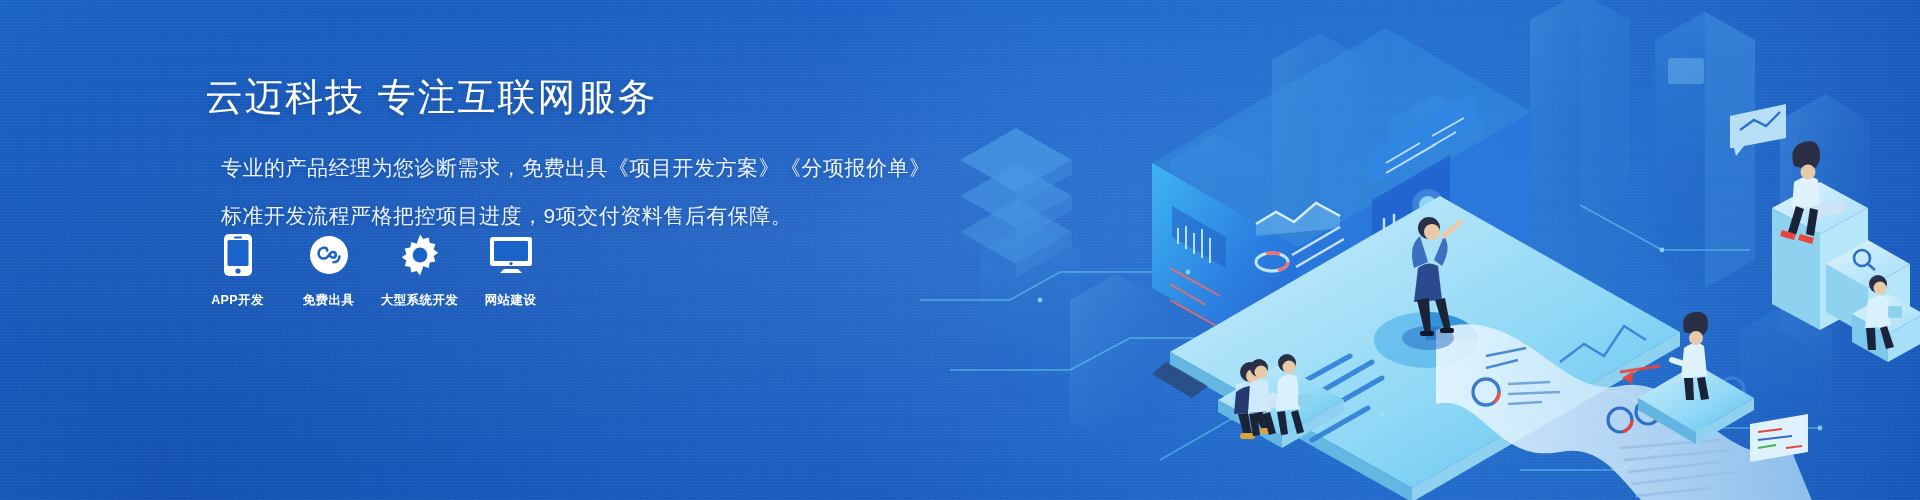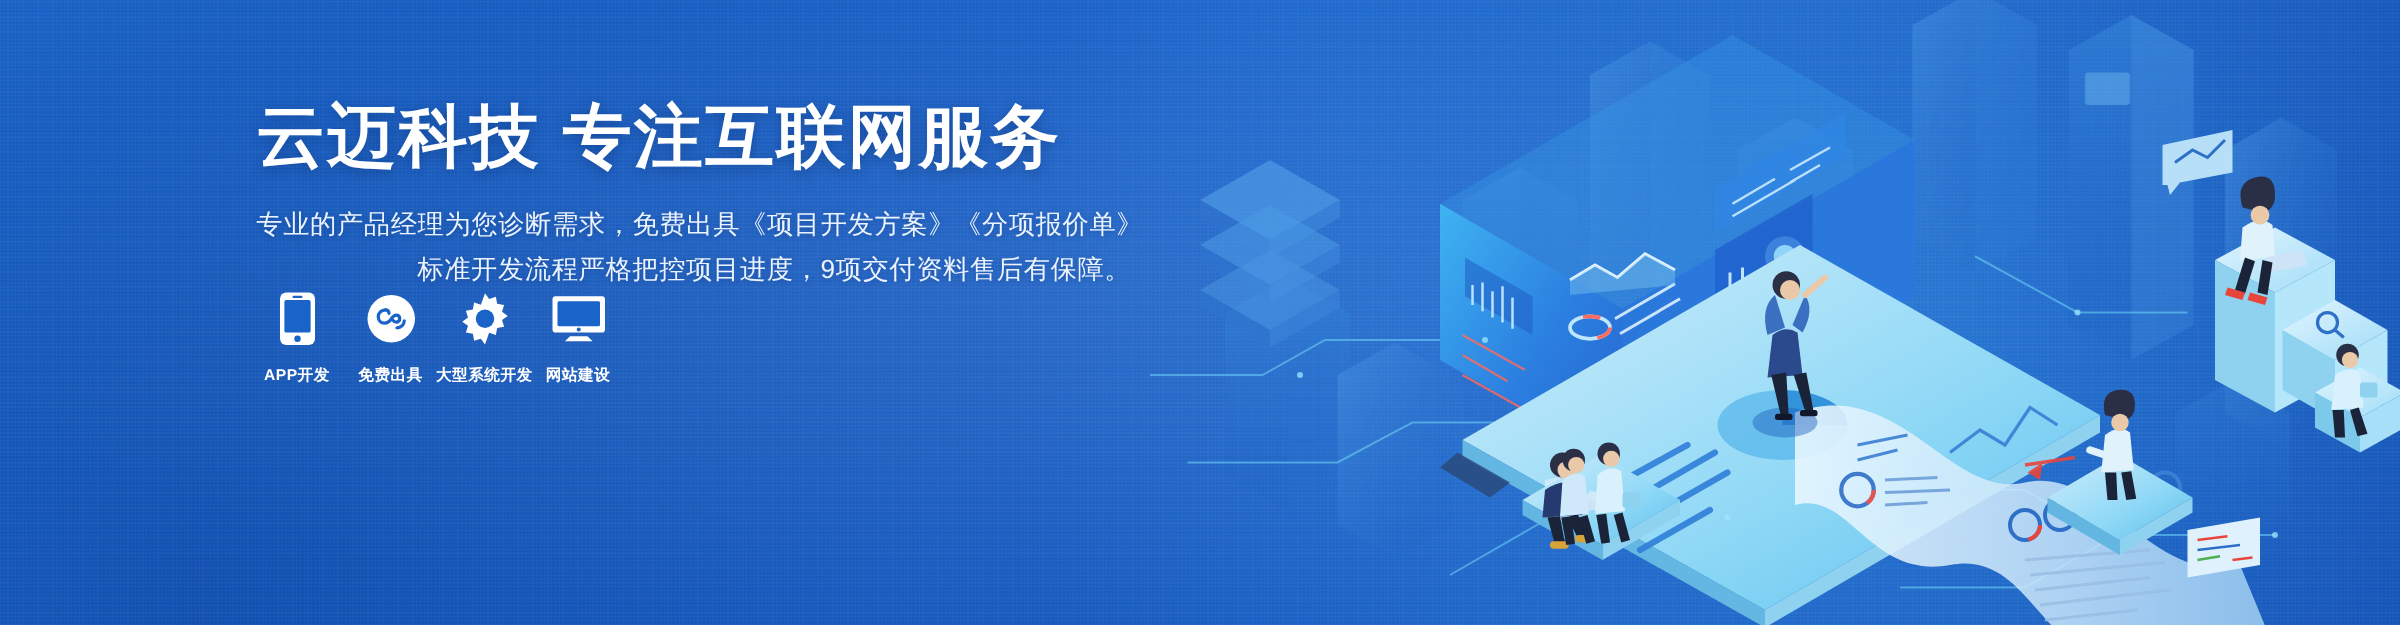--- a/index.html
+++ b/index.html
@@ -24,30 +24,30 @@
     pointer-events:none;
   }
   .vignette{
     position:absolute;inset:0;pointer-events:none;
     background:radial-gradient(ellipse 72% 86% at 42% 48%, rgba(255,255,255,.07) 0%, rgba(0,0,0,0) 62%);
   }
 
   
   .copy{position:absolute;left:205px;top:68px;width:700px;z-index:6;}
   .headline{
-    color:#ffffff;font-size:55px;line-height:58px;font-weight:bold;
-    letter-spacing:2px;margin:12px 0 26px 0;white-space:nowrap;
+    color:#ffffff;font-size:38px;line-height:58px;font-weight:normal;
+    letter-spacing:2px;margin:0 0 26px 0;white-space:nowrap;
     text-shadow:0 2px 10px rgba(3,30,80,.35);
   }
-  .sub{color:#eaf3ff;font-size:21px;line-height:32px;font-weight:400;letter-spacing:.5px;margin:0;white-space:nowrap;
+  .sub{color:#eaf3ff;font-size:21px;line-height:32px;font-weight:400;letter-spacing:.5px;margin:16px;white-space:nowrap;
        text-shadow:0 1px 5px rgba(3,30,80,.30);}
-  .sub + .sub{margin-top:4px;text-align:right;}
+  .sub + .sub{margin-top:4px;}
 
   
-  .services{position:absolute;left:200px;top:232px;display:flex;gap:0;z-index:6;}
+  .services{position:absolute;left:200px;top:232px;display:flex;gap:16px;z-index:6;}
   .svc{width:75px;display:flex;flex-direction:column;align-items:center;}
   .svc .glyph{height:46px;display:flex;align-items:center;justify-content:center;}
   .svc svg{display:block;}
   .svc .lbl{margin-top:14px;color:#ffffff;font-size:12.5px;letter-spacing:.4px;white-space:nowrap;font-weight:bold;}
 
   
   .art{position:absolute;right:0;top:0;width:1000px;height:500px;z-index:3;}
   .art svg{display:block;}
 </style>
 </head>

